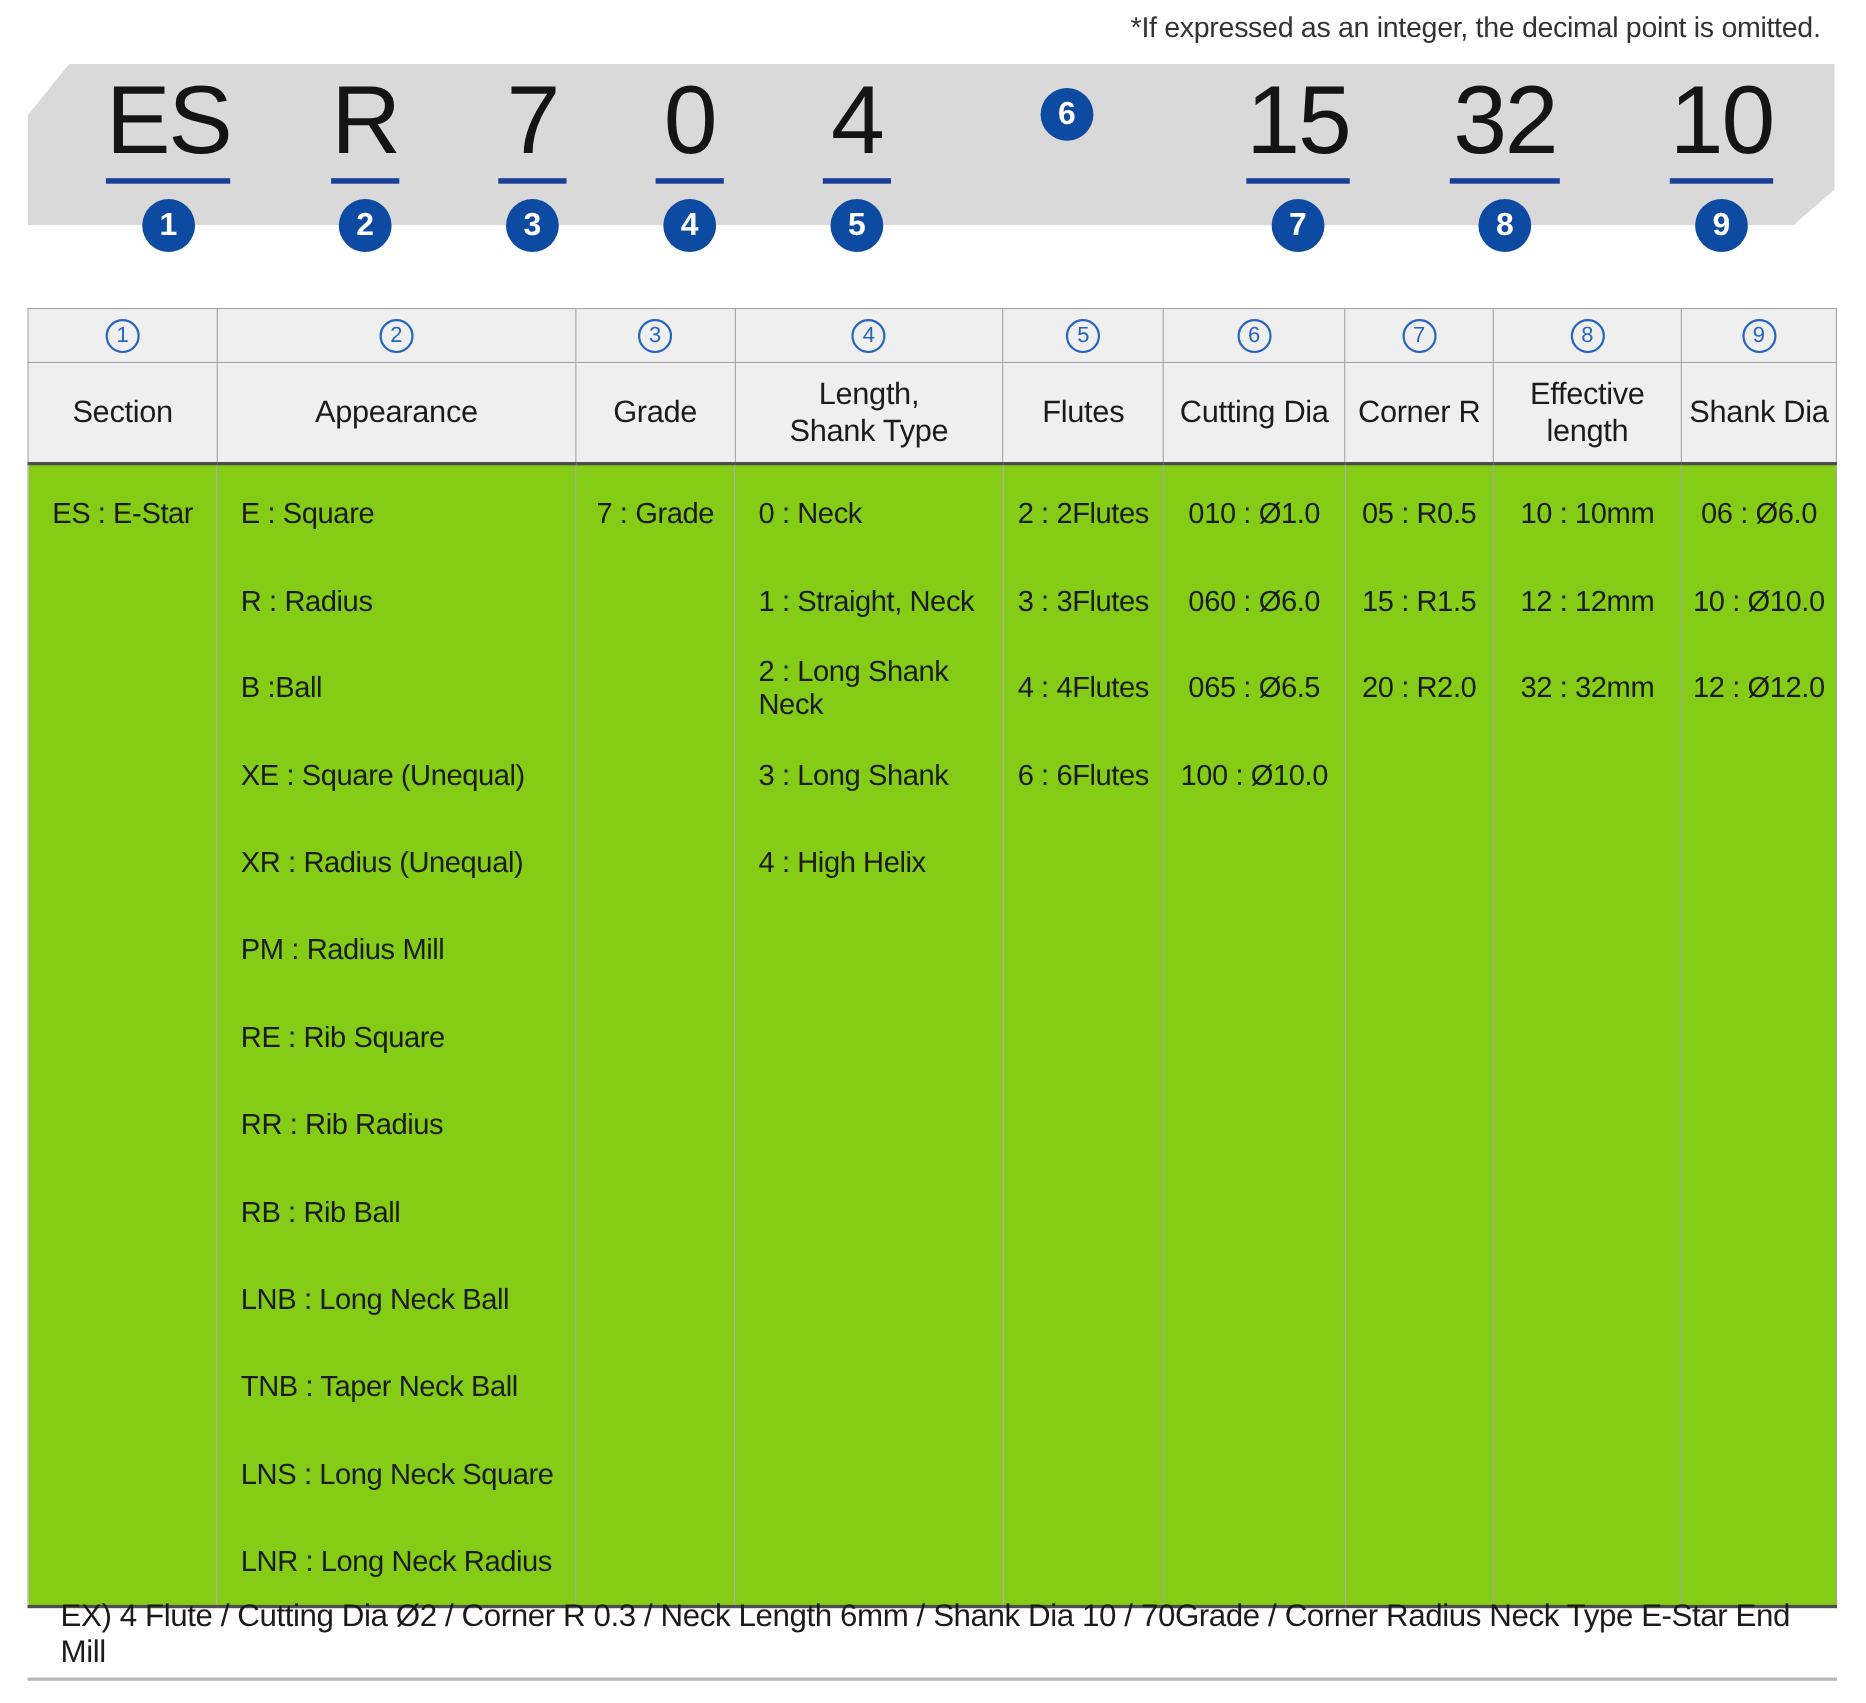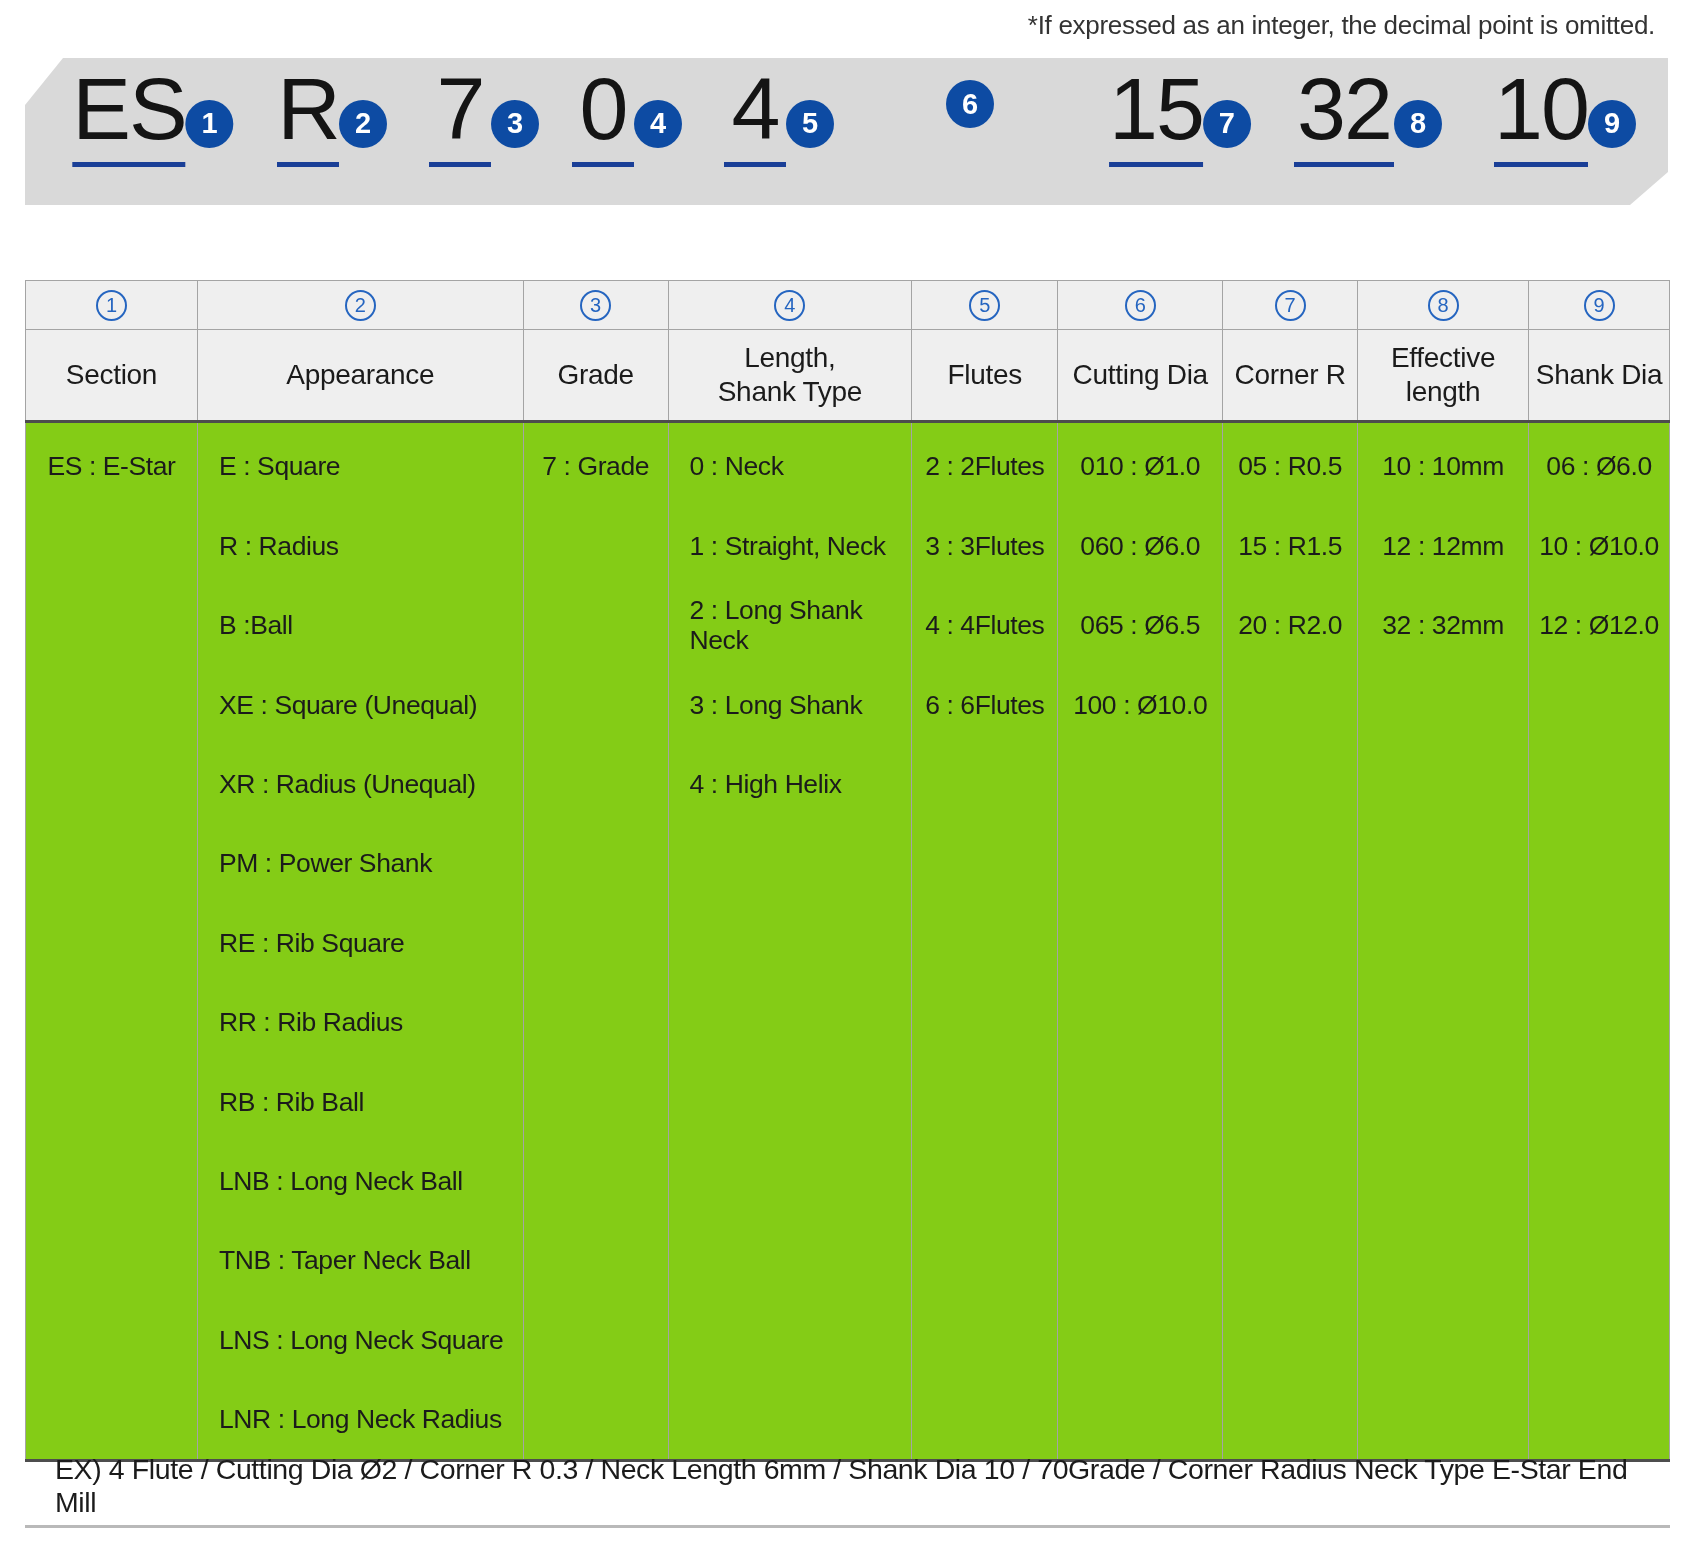--- a/index.html
+++ b/index.html
@@ -13,21 +13,21 @@
     text-align:right; font-size:26px; color:#333; letter-spacing:-0.3px;
   }
   
   .banner{ position:absolute; left:25px; top:58px; width:1643px; height:172px; }
   .banner-bg{
     position:absolute; left:0; top:0; width:100%; height:147px; background:var(--banner,#d9d9d9);
     clip-path:polygon(38px 0, 100% 0, 100% calc(100% - 33px), calc(100% - 38px) 100%, 0 100%, 0 47px);
   }
   .banner-segs{ position:absolute; left:0; top:0; width:100%; height:100%; }
   .seg{ position:absolute; top:8px; transform:translateX(-50%);
-        display:flex; flex-direction:row; align-items:center; }
+        display:flex; flex-direction:column; align-items:center; }
   .seg .code{
     font-size:88px; line-height:86px; letter-spacing:-2px; color:#141414; font-weight:400;
     text-align:center; border-bottom:5px solid var(--underline,#1a3f97); padding-bottom:10px;
   }
   .seg .badge{
     margin-top:14px; width:48px; height:48px; border-radius:50%;
     background:var(--accent,#0d4ba3); color:#ffffff; font-size:29px; font-weight:700;
     display:flex; align-items:center; justify-content:center;
   }
   .seg:nth-child(1){left:128px}.seg:nth-child(2){left:307px}.seg:nth-child(3){left:459px}
@@ -165,21 +165,21 @@
               <div class="item">ES : E-Star</div>
             </div>
           </td>
           <td>
             <div class="items">
               <div class="item">E : Square</div>
               <div class="item">R : Radius</div>
               <div class="item">B :Ball</div>
               <div class="item">XE : Square (Unequal)</div>
               <div class="item">XR : Radius (Unequal)</div>
-              <div class="item">PM : Power Shank</div>
+              <div class="item">PM : Radius Mill</div>
               <div class="item">RE : Rib Square</div>
               <div class="item">RR : Rib Radius</div>
               <div class="item">RB : Rib Ball</div>
               <div class="item">LNB : Long Neck Ball</div>
               <div class="item">TNB : Taper Neck Ball</div>
               <div class="item">LNS : Long Neck Square</div>
               <div class="item">LNR : Long Neck Radius</div>
             </div>
           </td>
           <td>

